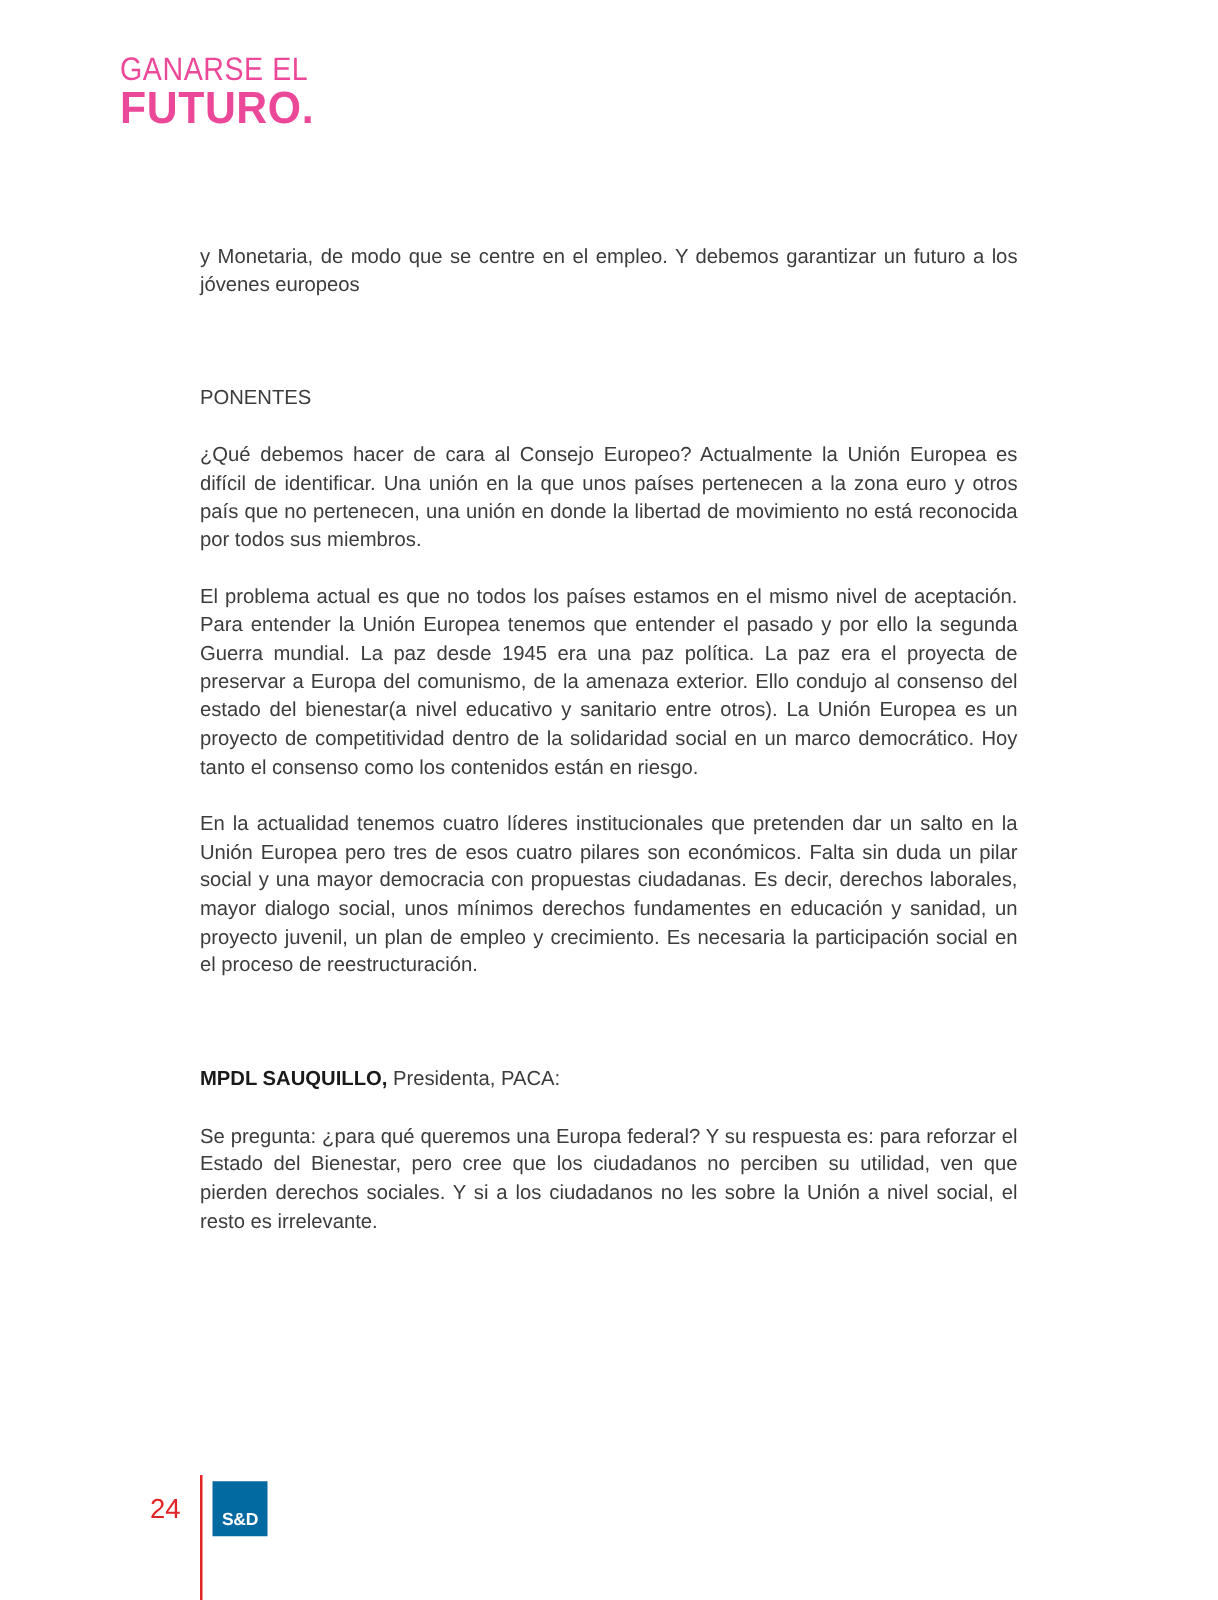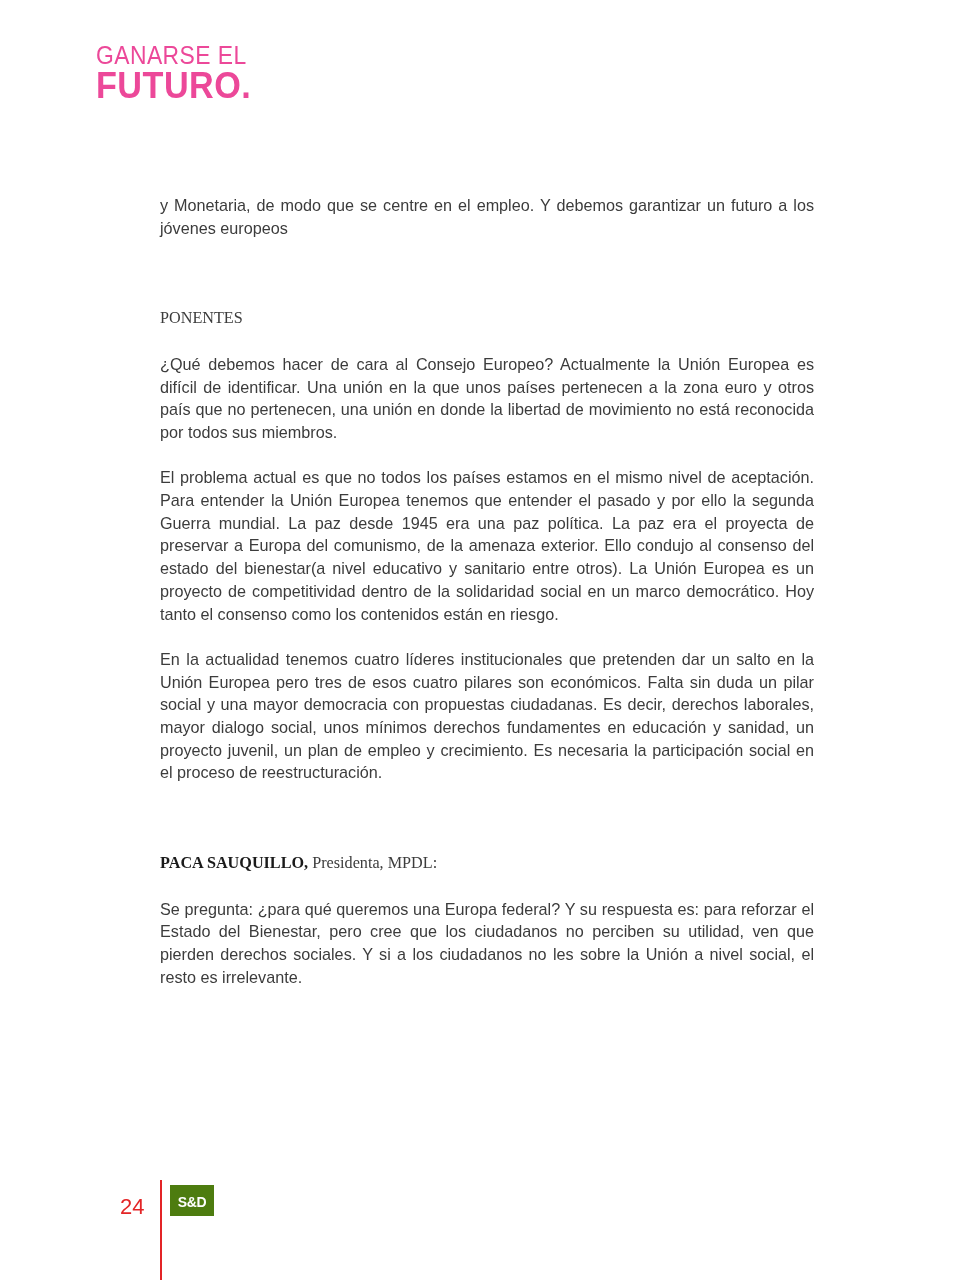--- a/index.html
+++ b/index.html
@@ -49,21 +49,21 @@
       font-size: 16.2px;
       line-height: 22.7px;
       color: #3c3c3c;
       margin-top: 20px;
     }
     .content p {
       margin: 0;
       text-align: justify;
     }
     .para-gap { margin-top: 22.7px !important; }
-    .section-gap { margin-top: 68px !important; font-family: Liberation Serif, serif; }
+    .section-gap { margin-top: 68px !important; }
     .speaker-name {
       font-weight: bold;
       color: #1a1a1a;
     }
     .footer-page {
       position: absolute;
       left: 120px;
       top: 1194px;
       font-size: 22px;
       color: #e32426;
@@ -74,22 +74,22 @@
       top: 1180px;
       width: 1.5px;
       height: 100px;
       background: #e32426;
     }
     .footer-logo {
       position: absolute;
       left: 170px;
       top: 1185px;
       width: 44px;
-      height: 31px;
-      background: #4d7c0f;
+      height: 44px;
+      background: #0369a1;
       color: #ffffff;
       font-weight: bold;
       font-size: 14px;
       display: flex;
       align-items: flex-end;
       justify-content: center;
       padding-bottom: 6px;
       box-sizing: border-box;
       letter-spacing: -0.3px;
     }
@@ -105,20 +105,20 @@
 <div class="content">
   <p>y Monetaria, de modo que se centre en el empleo. Y debemos garantizar un futuro a los jóvenes europeos</p>
 
   <p class="section-gap">PONENTES</p>
 
   <p class="para-gap">¿Qué debemos hacer  de cara al Consejo Europeo? Actualmente la Unión Europea es difícil de identificar. Una unión en la que unos países pertenecen a la zona euro y otros país que no pertenecen, una unión en donde la libertad de movimiento no está reconocida por todos sus miembros.</p>
   <p class="para-gap">El problema actual es que no todos los países estamos en el mismo nivel de aceptación. Para entender la Unión Europea tenemos que entender el pasado y por ello la segunda Guerra mundial. La paz desde 1945 era una paz política. La paz era el proyecta de preservar a Europa del comunismo, de la amenaza exterior. Ello condujo al consenso del estado del bienestar(a nivel educativo y sanitario entre otros). La Unión Europea es un proyecto de competitividad dentro de la solidaridad social en un marco democrático. Hoy tanto el consenso como los contenidos están en riesgo.</p>
   <p class="para-gap">En la actualidad tenemos cuatro líderes institucionales que pretenden dar un salto en la Unión Europea pero tres de esos cuatro pilares son económicos. Falta sin duda un pilar social y una mayor democracia con propuestas ciudadanas. Es decir, derechos laborales, mayor dialogo social, unos mínimos derechos fundamentes en educación y sanidad, un proyecto juvenil, un plan de empleo y crecimiento. Es necesaria la participación social en el proceso de reestructuración.</p>
 
   <p class="section-gap">
-    <span class="speaker-name">PACA SAUQUILLO,</span><span> Presidenta, MPDL:</span>
+    <span class="speaker-name">MPDL SAUQUILLO,</span><span> Presidenta, PACA:</span>
   </p>
   <p class="para-gap">Se pregunta: ¿para qué queremos una Europa federal? Y su respuesta es: para reforzar el Estado del Bienestar, pero cree que los ciudadanos no perciben su utilidad, ven que pierden derechos sociales. Y si a los ciudadanos no les sobre la Unión a nivel social, el resto es irrelevante.</p>
 </div>
 
 <div class="footer-page">24</div>
 <div class="footer-rule"></div>
 <div class="footer-logo">S&amp;D</div>
 
 </body></html>

